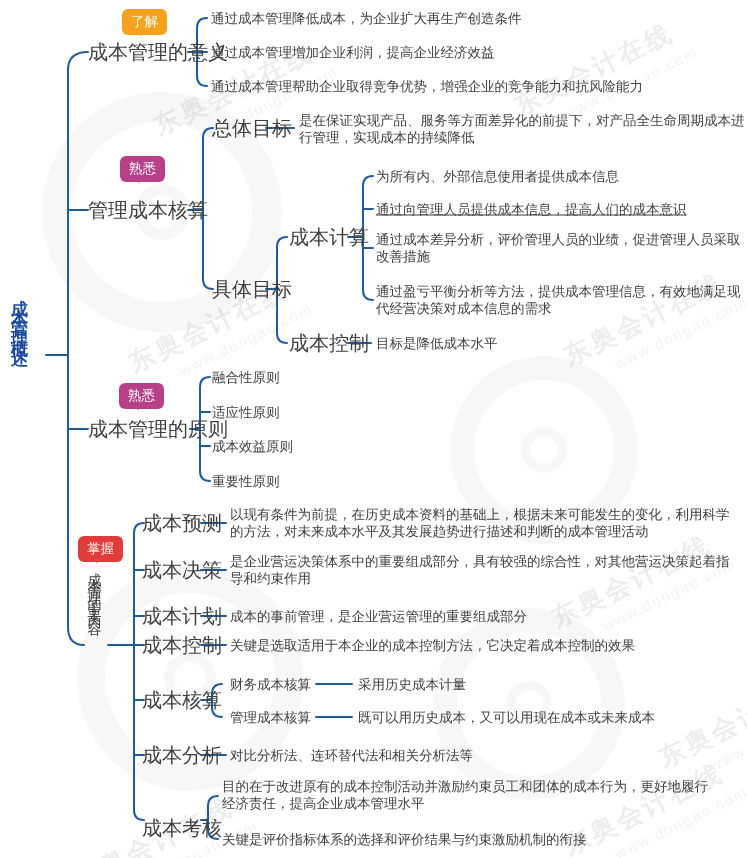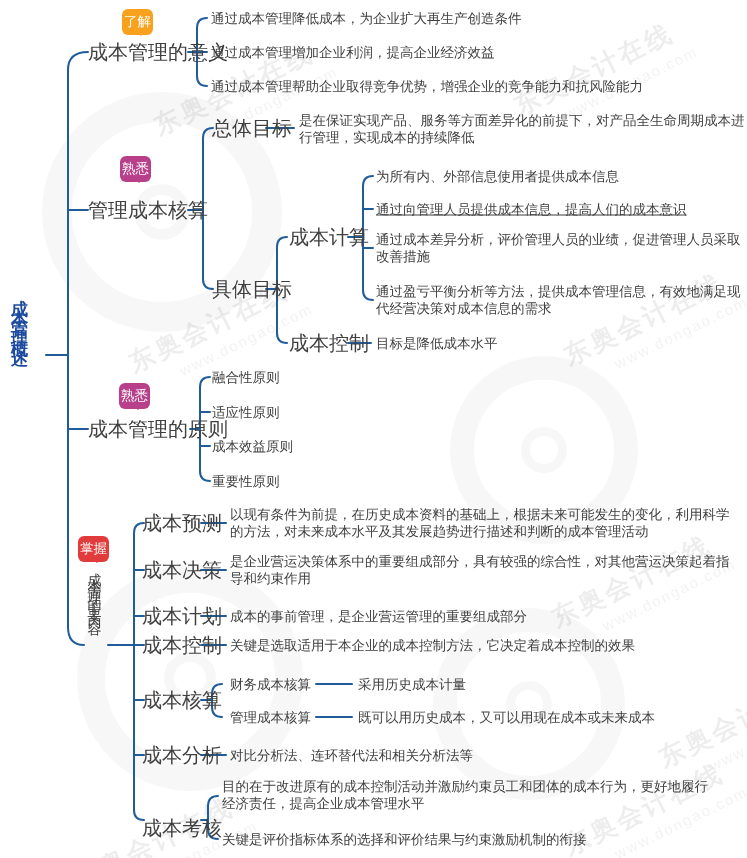--- a/index.html
+++ b/index.html
@@ -8,21 +8,21 @@
   svg.lines{position:absolute;left:0;top:0;z-index:2;}
   .node{position:absolute;z-index:3;font-size:13.5px;line-height:17px;color:#3f3f3f;}
   .row{white-space:nowrap;transform:translateY(-50%);}
   .lbl{font-size:20px;white-space:nowrap;transform:translateY(-50%);}
   .wrap{}
   .root-title{position:absolute;z-index:3;writing-mode:vertical-rl;text-orientation:upright;
       font-size:17px;font-weight:bold;color:#1b4a9e;letter-spacing:10px;}
   .vlabel{position:absolute;z-index:3;writing-mode:vertical-rl;text-orientation:upright;
       font-size:14px;letter-spacing:6px;}
   .badge{position:absolute;z-index:4;color:#fff;font-size:13.5px;line-height:26px;
-      padding:0 2px;border-radius:6px;white-space:nowrap;}
+      padding:0 9px;border-radius:6px;white-space:nowrap;}
   .badge::after{content:"";position:absolute;left:13px;bottom:-7px;
       border:6px solid transparent;}
   .badge.know{background:#f8a11c;}  .badge.know::after{border-top-color:#f8a11c;}
   .badge.fam{background:#b8408a;}   .badge.fam::after{border-top-color:#b8408a;}
   .badge.master{background:#e23b3b;}.badge.master::after{border-top-color:#e23b3b;}
   
   .wm{position:absolute;z-index:1;transform:rotate(-26deg);pointer-events:none;}
   .wm-brand{font-size:26px;font-weight:bold;letter-spacing:3px;color:rgba(0,0,0,0.07);white-space:nowrap;}
   .wm-url{font-size:15px;letter-spacing:2px;color:rgba(0,0,0,0.055);margin:2px 0 0 42px;white-space:nowrap;}
   .wm-circle{position:absolute;z-index:0;border-radius:50%;border-style:solid;

